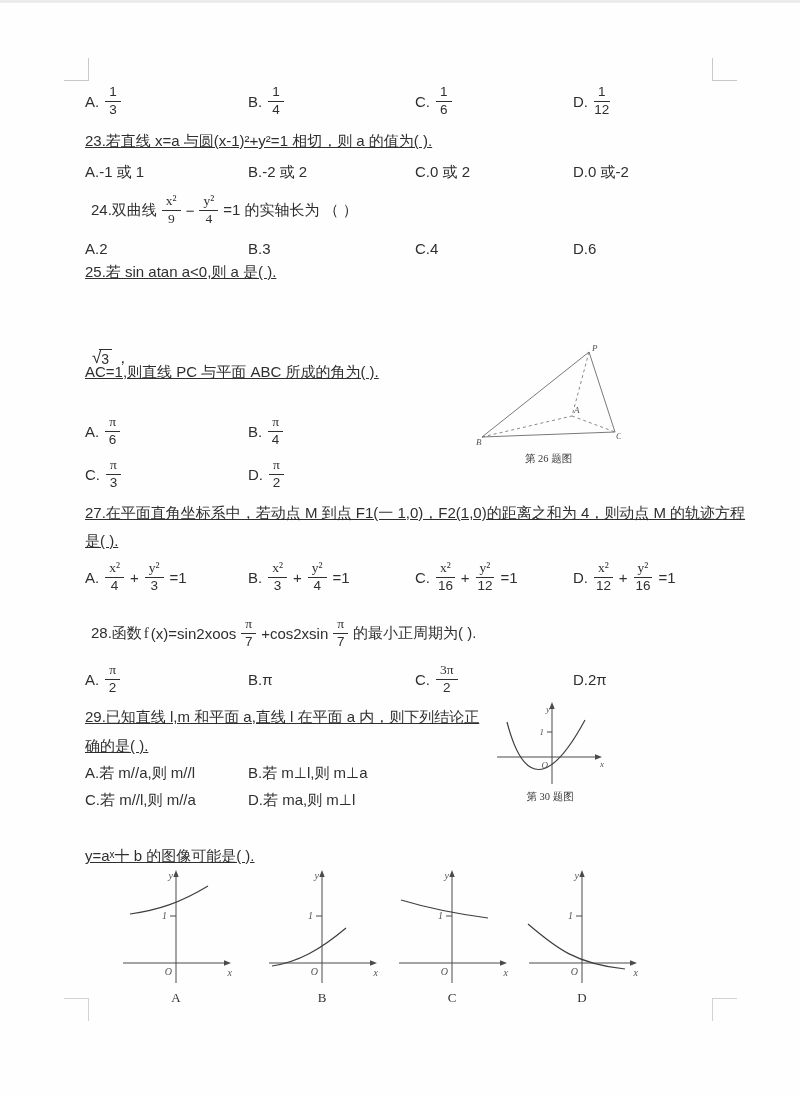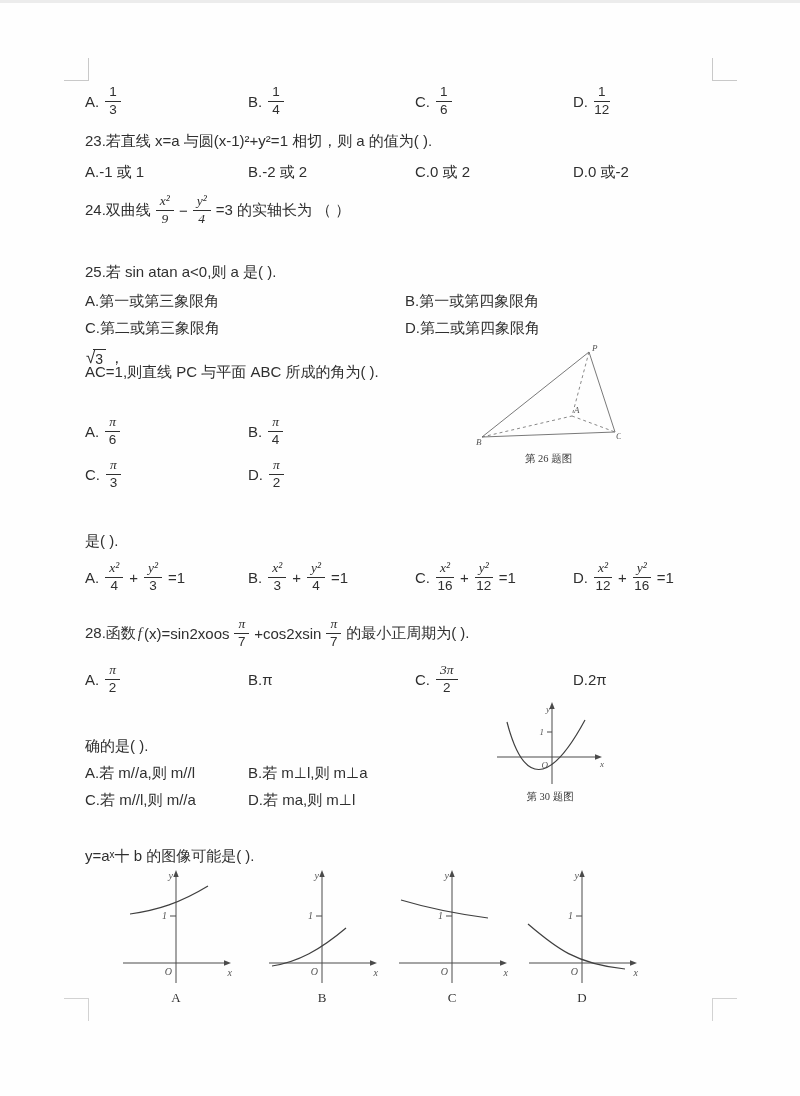--- a/index.html
+++ b/index.html
@@ -13,27 +13,27 @@
   .mark.tl{left:64px;top:58px;border-right:1px solid #c9c9c9;border-bottom:1px solid #c9c9c9;}
   .mark.tr{left:712px;top:58px;border-left:1px solid #c9c9c9;border-bottom:1px solid #c9c9c9;}
   .mark.bl{left:64px;top:998px;border-right:1px solid #d2d2d2;border-top:1px solid #d2d2d2;}
   .mark.br{left:712px;top:998px;border-left:1px solid #d2d2d2;border-top:1px solid #d2d2d2;}
 
   .row{position:absolute;left:85px;width:690px;}
   .h42{height:42px;}
   .col{position:absolute;top:0;height:100%;display:flex;align-items:center;gap:3px;white-space:nowrap;}
   .p1{left:0;} .p2{left:163px;} .p3{left:330px;} .p4{left:488px;} .p2w{left:320px;}
 
-  .textline{position:absolute;left:85px;white-space:nowrap;}
-  .mathline{position:absolute;left:85px;display:flex;align-items:center;gap:2px;white-space:nowrap;}
+  .textline{position:absolute;left:85px;white-space:nowrap;text-decoration:underline;}
+  .mathline{position:absolute;left:91px;display:flex;align-items:center;gap:2px;white-space:nowrap;}
 
   .frac{display:inline-flex;flex-direction:column;align-items:center;line-height:1.05;font-size:13.5px;margin:0 3px;}
   .frac .num{border-bottom:1.2px solid #2f2f2f;padding:0 4px 1px 4px;}
   .frac .den{padding-top:1px;}
-  .it{font-style:italic;font-family:"Liberation Serif",serif;text-align:right;}
+  .it{font-family:"Liberation Serif",serif;text-align:right;}
 
   .sqrt-wrap{display:inline-flex;align-items:flex-start;margin:0 1px;}
   .sqrt-sign{font-size:17px;line-height:1;}
   .sqrt-rad{border-top:1.2px solid #2f2f2f;margin-left:-2px;padding:1px 3px 0 2px;font-size:14px;}
 
   .fig{position:absolute;}
   .figcap{font-size:10.5px;color:#3a3a3a;text-align:center;font-family:"Liberation Serif",serif;margin-top:2px;}
   svg{display:block;}
   svg text{font-family:"Liberation Serif",serif;font-style:italic;fill:#555;}
   svg text.upright{font-style:normal;fill:#333;}
@@ -104,40 +104,38 @@
     <span>24.双曲线</span>
     <span class="frac">
         <span class="num it">x²</span>
         <span class="den it">9</span>
       </span>
     <span>−</span>
     <span class="frac">
         <span class="num it">y²</span>
         <span class="den it">4</span>
       </span>
-    <span>=3 的实轴长为 （ ）</span>
+    <span>=1 的实轴长为 （ ）</span>
+  </div>
+  <div class="row" style="top:238px;height:20px;">
+    <div class="col p1">
+        <span>A.2</span>
+      </div>
+    <div class="col p2">
+        <span>B.3</span>
+      </div>
+    <div class="col p3">
+        <span>C.4</span>
+      </div>
+    <div class="col p4">
+        <span>D.6</span>
+      </div>
   </div>
 
   <div class="textline" style="top:263px;">25.若 sin atan a&lt;0,则 a 是( ).</div>
-  <div class="row" style="top:291px;height:20px;">
-    <div class="col p1">
-        <span>A.第一或第三象限角</span>
-      </div>
-    <div class="col p2w">
-        <span>B.第一或第四象限角</span>
-      </div>
-  </div>
-  <div class="row" style="top:318px;height:20px;">
-    <div class="col p1">
-        <span>C.第二或第三象限角</span>
-      </div>
-    <div class="col p2w">
-        <span>D.第二或第四象限角</span>
-      </div>
-  </div>
 
   <div class="mathline" style="top:347px;height:22px;">
     <span class="sqrt-wrap">
       <span class="sqrt-sign">√</span>
       <span class="sqrt-rad">3</span>
     </span>
     <span>，</span>
   </div>
   <div class="textline" style="top:363px;">AC=1,则直线 PC 与平面 ABC 所成的角为( ).</div>
 
@@ -181,20 +179,21 @@
       <path class="edge dash" d="M6,95 L96,74"></path>
       <path class="edge dash" d="M96,74 L139,90"></path>
       <text x="116" y="9" font-size="9">P</text>
       <text x="98" y="71" font-size="9">A</text>
       <text x="0" y="103" font-size="9">B</text>
       <text x="140" y="97" font-size="9">C</text>
     </svg>
     <div class="figcap">第 26 题图</div>
   </div>
 
+  <div class="textline" style="top:504px;">27.在平面直角坐标系中，若动点 M 到点 F1(一 1,0)，F2(1,0)的距离之和为 4，则动点 M 的轨迹方程</div>
   <div class="textline" style="top:532px;">是( ).</div>
   <div class="row h42" style="top:556px;">
     <div class="col p1">
       <span>A.</span>
       <span class="frac">
           <span class="num it">x²</span>
           <span class="den">4</span>
         </span>
       <span>+</span>
       <span class="frac">
@@ -275,20 +274,21 @@
       <span class="frac">
           <span class="num it">3π</span>
           <span class="den">2</span>
         </span>
     </div>
     <div class="col p4">
         <span>D.2π</span>
       </div>
   </div>
 
+  <div class="textline" style="top:708px;">29.已知直线 l,m 和平面 a,直线 l 在平面 a 内，则下列结论正</div>
   <div class="textline" style="top:737px;">确的是( ).</div>
   <div class="row" style="top:763px;height:20px;width:430px;text-align:right;">
     <div class="col p1">
         <span>A.若 m//a,则 m//l</span>
       </div>
     <div class="col p2">
         <span>B.若 m⊥l,则 m⊥a</span>
       </div>
   </div>
   <div class="row" style="top:790px;height:20px;width:430px;">

